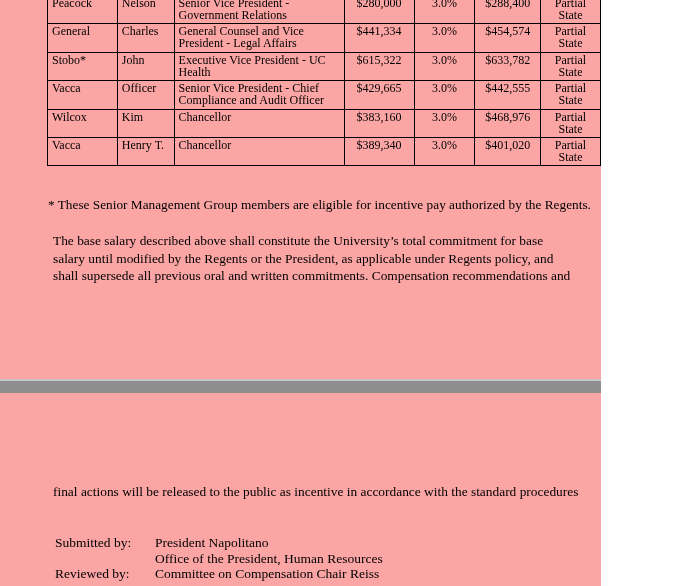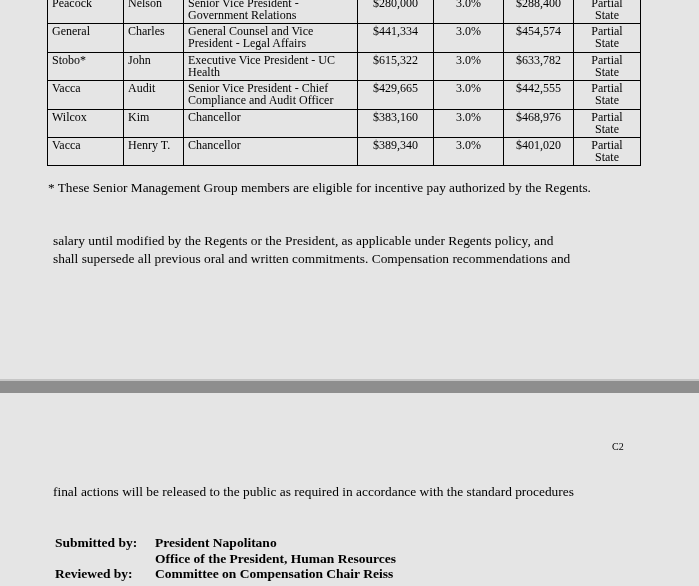--- a/index.html
+++ b/index.html
@@ -1,19 +1,19 @@
 <!DOCTYPE html>
 <html><head>
 <meta charset="utf-8">
 <style>
   html,body{margin:0;padding:0;background:#ffffff;}
   #screen{
     position:relative;
-    width:699px;height:586px;
-    background:#e5e5e5;
+    width:601px;height:586px;
+    background:#fca5a5;
     overflow:hidden;
     font-family:"Liberation Serif","DejaVu Serif",serif;
     color:#000000;
   }
   
   #salary-table{
     position:absolute;left:47px;top:-5px;
     border-collapse:collapse;table-layout:fixed;
     font-size:12px;line-height:12px;
   }
@@ -22,21 +22,21 @@
     vertical-align:top;
     padding:1px 4px 0 4px;
     overflow:visible;
   }
   #salary-table tr{height:28.4px;}
   #salary-table td.num{text-align:center;padding:1px 2px 0 2px;}
   .cell-line{white-space:nowrap;}
   .cell-line-c{white-space:nowrap;text-align:center;}
   
   .footnote{
-    position:absolute;left:48px;top:180px;
+    position:absolute;left:48px;top:197px;
     font-size:13.3px;line-height:16px;white-space:nowrap;
   }
   .para{
     position:absolute;left:53px;
     font-size:13.4px;
   }
   #para-1{top:232px;line-height:17.6px;}
   #para-2{top:483px;line-height:18.2px;}
   .para div{white-space:nowrap;}
   
@@ -52,21 +52,21 @@
     font-size:13.5px;font-weight:bold;line-height:17.8px;white-space:nowrap;
   }
   #committee-header .pgnum{margin-left:10px;}
   #agenda-code{
     position:absolute;left:612px;top:438px;
     font-size:10px;font-weight:normal;line-height:17.8px;
   }
   
   #signature-block{
     position:absolute;left:55px;top:535px;
-    font-size:13.5px;font-weight:bold;line-height:15.6px;
+    font-size:13.5px;font-weight:normal;line-height:15.6px;
   }
   .sig-row{white-space:nowrap;}
   .sig-label{display:inline-block;width:100px;}
 </style>
 </head>
 <body>
 
 <div id="screen">
 
   <table id="salary-table">
@@ -120,21 +120,21 @@
         <td class="num">$615,322</td>
         <td class="num">3.0%</td>
         <td class="num">$633,782</td>
         <td class="num">
           <div class="cell-line-c">Partial</div>
           <div class="cell-line-c">State</div>
         </td>
       </tr>
       <tr>
         <td>Vacca</td>
-        <td>Audit</td>
+        <td>Officer</td>
         <td>
           <div class="cell-line">Senior Vice President - Chief</div>
           <div class="cell-line">Compliance and Audit Officer</div>
         </td>
         <td class="num">$429,665</td>
         <td class="num">3.0%</td>
         <td class="num">$442,555</td>
         <td class="num">
           <div class="cell-line-c">Partial</div>
           <div class="cell-line-c">State</div>
@@ -169,30 +169,31 @@
           <div class="cell-line-c">Partial</div>
           <div class="cell-line-c">State</div>
         </td>
       </tr>
     </tbody>
   </table>
 
   <div class="footnote">* These Senior Management Group members are eligible for incentive pay authorized by the Regents.</div>
 
   <div class="para" id="para-1">
+    <div>The base salary described above shall constitute the University’s total commitment for base</div>
     <div>salary until modified by the Regents or the President, as applicable under Regents policy, and</div>
     <div>shall supersede all previous oral and written commitments. Compensation recommendations and</div>
   </div>
 
   <div id="page-divider"></div>
 
   <div id="agenda-code">C2</div>
 
   <div class="para" id="para-2">
-    <div>final actions will be released to the public as required in accordance with the standard procedures</div>
+    <div>final actions will be released to the public as incentive in accordance with the standard procedures</div>
   </div>
 
   <div id="signature-block">
     <div class="sig-row">
       <span class="sig-label">Submitted by:</span><span>President Napolitano</span>
     </div>
     <div class="sig-row">
       <span class="sig-label"></span><span>Office of the President, Human Resources</span>
     </div>
     <div class="sig-row">

